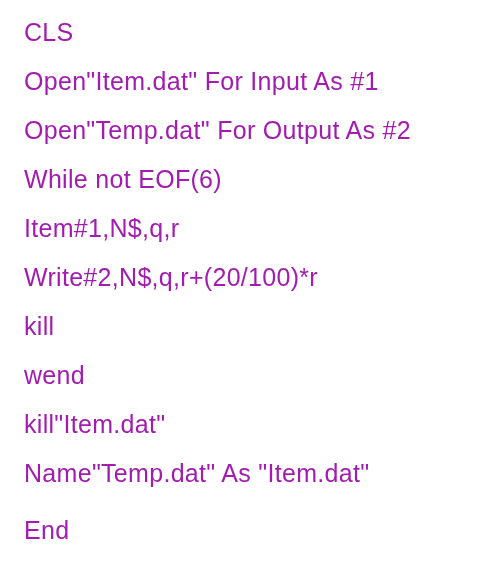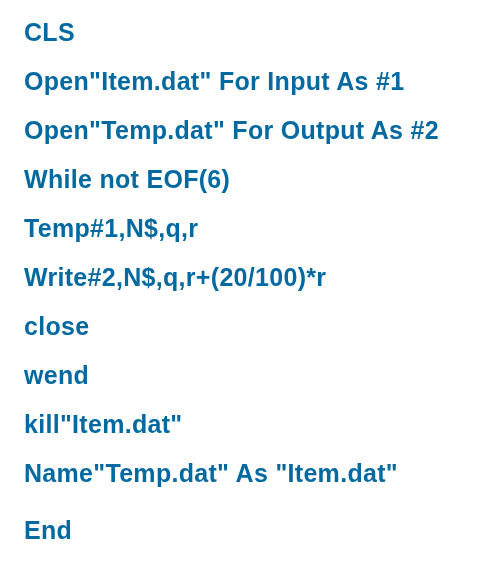--- a/index.html
+++ b/index.html
@@ -11,37 +11,37 @@
       background: #ffffff;
       width: 500px;
       height: 584px;
       padding: 20px 24px;
       font-family: Arial, Helvetica, sans-serif;
       overflow: hidden;
     }
     .code-line {
       font-size: 25px;
       line-height: 1.0;
-      color: #0369a1;
+      color: #a21caf;
       margin-bottom: 24px;
-      font-weight: 700;
+      font-weight: 400;
       letter-spacing: 0.3px;
       white-space: nowrap;
     }
     .code-line:last-child {
       margin-bottom: 0;
       margin-top: 32px;
     }
   </style>
 </head>
 <body>
 
 <div class="code-line">CLS</div>
 <div class="code-line">Open"Item.dat" For Input As #1</div>
 <div class="code-line">Open"Temp.dat" For Output As #2</div>
 <div class="code-line">While not EOF(6)</div>
-<div class="code-line">Temp#1,N$,q,r</div>
+<div class="code-line">Item#1,N$,q,r</div>
 <div class="code-line">Write#2,N$,q,r+(20/100)*r</div>
-<div class="code-line">close</div>
+<div class="code-line">kill</div>
 <div class="code-line">wend</div>
 <div class="code-line">kill"Item.dat"</div>
 <div class="code-line">Name"Temp.dat" As "Item.dat"</div>
 <div class="code-line">End</div>
 
 </body></html>

